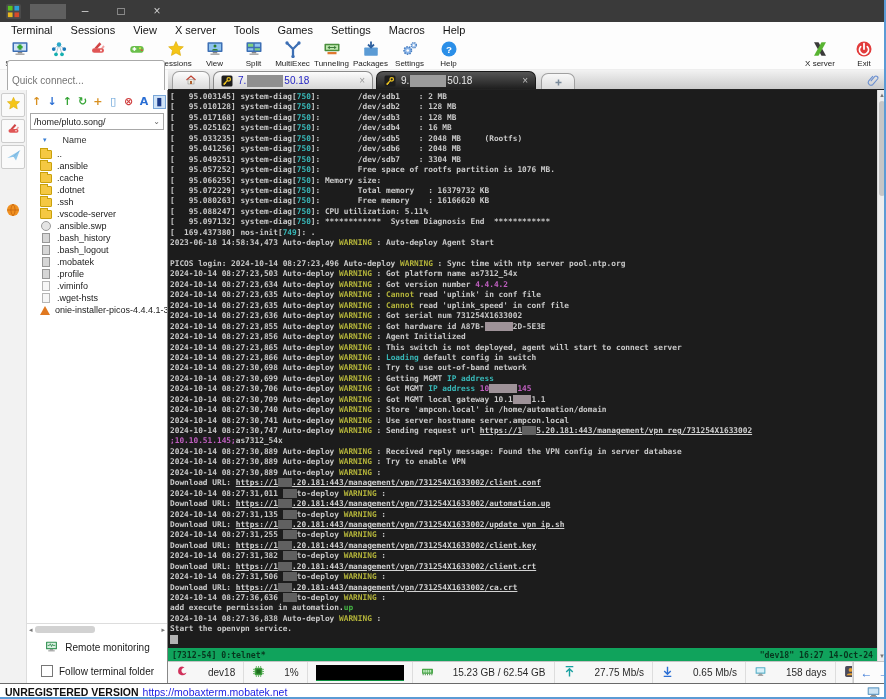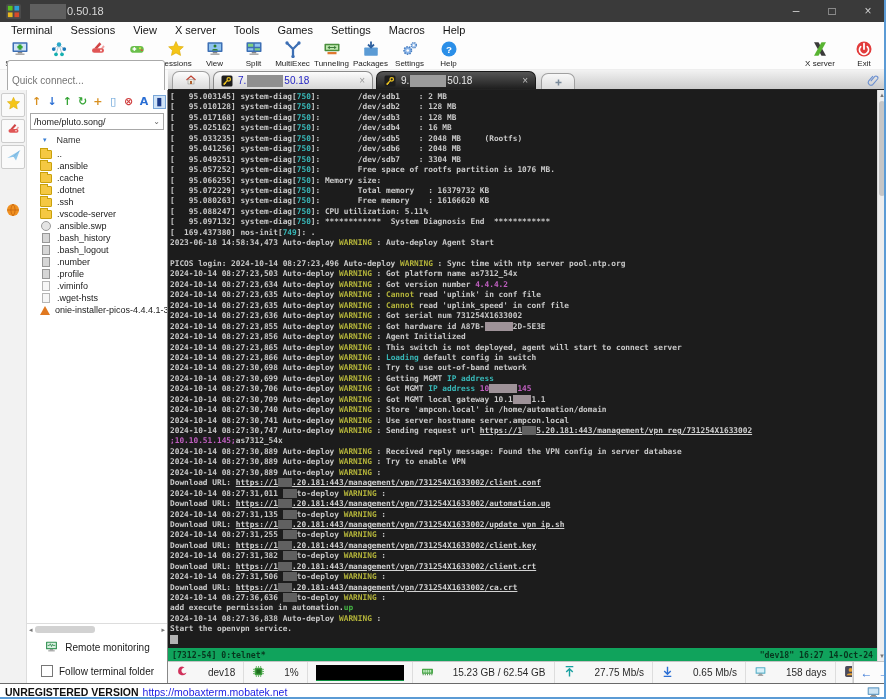--- a/index.html
+++ b/index.html
@@ -66,21 +66,21 @@
   .strip-globe{width:22px;height:22px;margin-top:30px;display:flex;align-items:center;justify-content:center;}
   .strip-globe svg{width:16px;height:16px}
   .fpanel{flex:1;display:flex;flex-direction:column;min-width:0;}
   .ftoolbar{height:19px;display:flex;align-items:center;gap:2px;padding:2px 1px 1px 3px;}
   .fbtn{width:14px;height:14px;display:flex;align-items:center;justify-content:center;
         font-size:11px;font-weight:bold;font-family:"DejaVu Sans",sans-serif;}
   .fbtn.sel{background:#cfe3f7;border:1px solid #7aa7d8;box-sizing:border-box;}
   .fpath{margin:1px 3px 2px 3px;height:15px;border:1px solid #a8a8a8;display:flex;align-items:center;
          justify-content:space-between;font-size:9px;color:#222;padding:0 3px;background:#fff;}
   .fpath .chev{color:#666;font-size:8px;}
-  .fheader{font-size:9px;color:#333;padding:3px 0 3px 16px;display:flex;align-items:center;gap:10px;}
+  .fheader{font-size:9px;color:#333;padding:3px 0 3px 16px;display:flex;align-items:center;gap:16px;}
   .fheader .sort{color:#3a7fd4;font-size:7px;}
   .flist{flex:1;overflow:hidden;font-size:9px;color:#1a1a1a;}
   .fitem{height:12px;display:flex;align-items:center;padding-left:13px;gap:5px;white-space:nowrap;}
   .ic{flex:0 0 auto;position:relative;box-sizing:border-box;}
   .ic-folder{width:12px;height:9px;background:#f5c842;border:1px solid #c9a10c;border-radius:1px;}
   .ic-folder::before{content:"";position:absolute;top:-3px;left:-1px;width:6px;height:2px;
                      background:#f5c842;border:1px solid #c9a10c;border-bottom:none;}
   .ic-file{width:8px;height:10px;background:#d6d6d6;border:1px solid #979797;margin:0 2px;}
   .ic-filelight{background:#f6f6f6;border:1px solid #b5b5b5;}
   .ic-swp{width:10px;height:10px;background:#e4e4e4;border:1px solid #9a9a9a;border-radius:5px;margin:0 1px;}
@@ -150,21 +150,20 @@
 
   <div class="titlebar">
     <span class="tb-appicon"><svg viewBox="0 0 16 16">
           <rect width="16" height="16" rx="2" fill="#4a4a4a"></rect>
           <rect x="2" y="2" width="5" height="5" fill="#58c322"></rect>
           <rect x="9" y="2" width="5" height="5" fill="#2b9fd8"></rect>
           <rect x="2" y="9" width="5" height="5" fill="#e8b820"></rect>
           <rect x="9" y="9" width="5" height="5" fill="#d84b2b"></rect>
         </svg></span>
     <span class="tb-redact"></span>
-    <span class="tb-title">0.50.18</span>
     <span class="tb-controls">
       <span class="tb-btn">–</span>
       <span class="tb-btn">□</span>
       <span class="tb-btn">×</span>
     </span>
   </div>
 
   <div class="menubar">
       <span class="menu-item">Terminal</span>
       <span class="menu-item">Sessions</span>
@@ -439,21 +438,21 @@
           <div class="fitem">
             <span class="ic ic-file"></span>
             <span>.bash_history</span>
           </div>
           <div class="fitem">
             <span class="ic ic-file"></span>
             <span>.bash_logout</span>
           </div>
           <div class="fitem">
             <span class="ic ic-file"></span>
-            <span>.number</span>
+            <span>.mobatek</span>
           </div>
           <div class="fitem">
             <span class="ic ic-file"></span>
             <span>.profile</span>
           </div>
           <div class="fitem">
             <span class="ic ic-file ic-filelight"></span>
             <span>.viminfo</span>
           </div>
           <div class="fitem">

